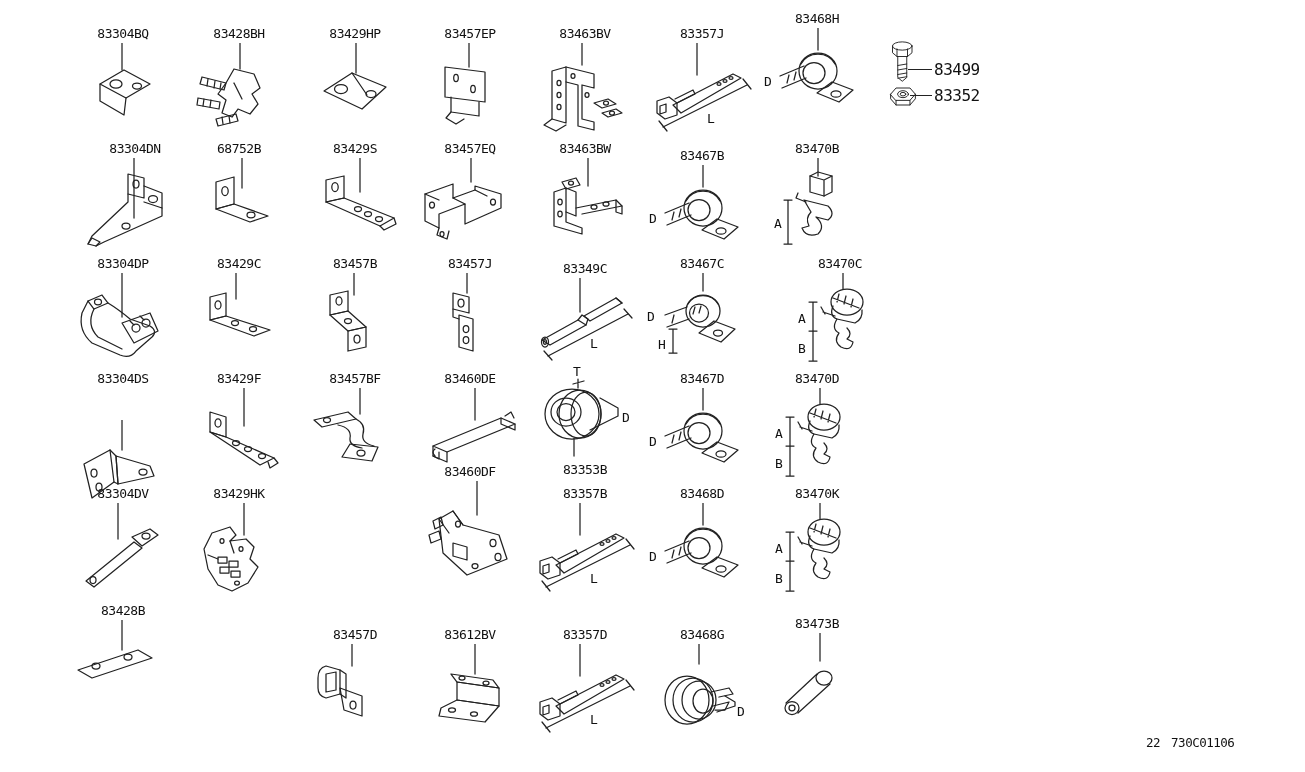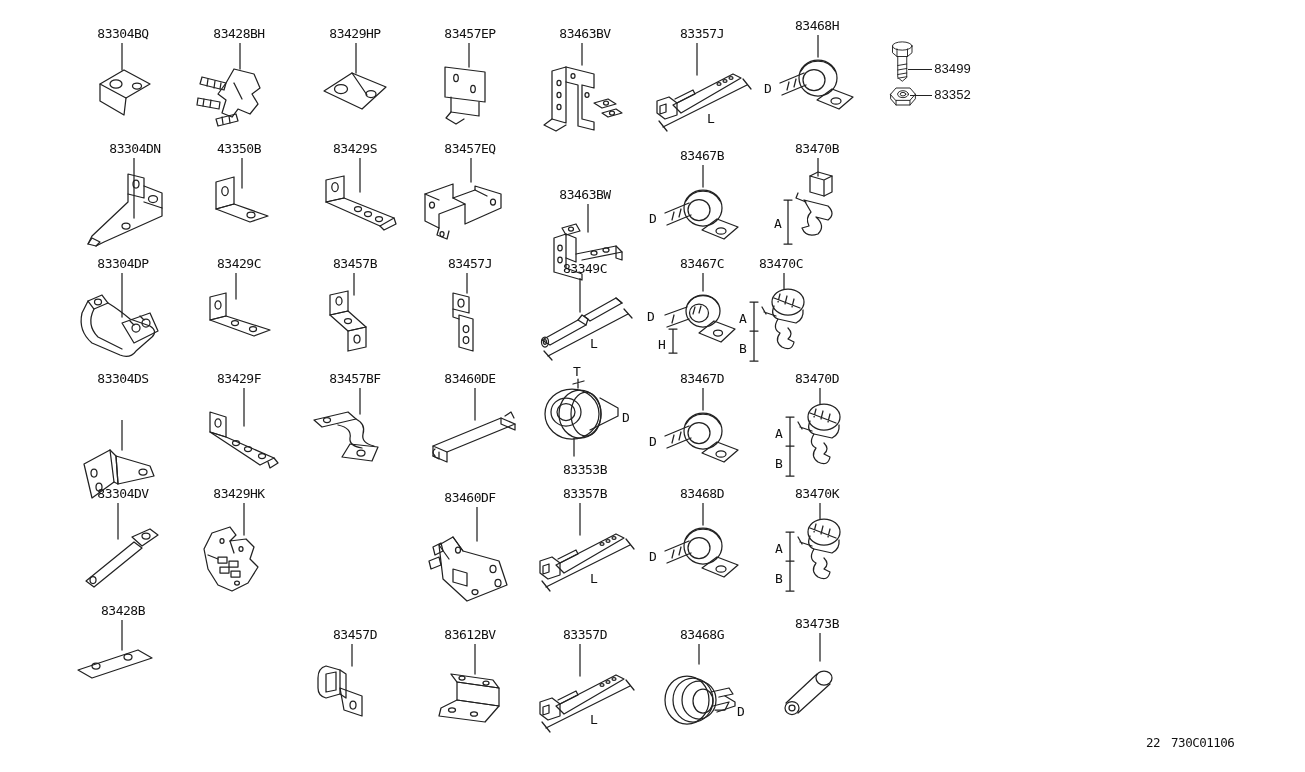--- a/index.html
+++ b/index.html
@@ -7,21 +7,21 @@
           font-family:"DejaVu Sans Mono", monospace;color:#111;}
   .cell{position:absolute;width:130px;display:flex;flex-direction:column;align-items:center;}
   .plabel{font-size:13px;letter-spacing:-0.5px;line-height:16px;height:16px;white-space:nowrap;
           color:#111;cursor:pointer;}
   .part-art{margin-top:1px;}
   .part-art svg *{stroke:#222;fill:none;stroke-width:1.25;stroke-linejoin:round;stroke-linecap:round;}
   .part-art svg text{fill:#111;stroke:none;font-family:"DejaVu Sans Mono",monospace;font-size:13px;}
   .fastener-svg{position:absolute;}
   .fastener-svg *{stroke:#222;fill:none;stroke-width:1.25;stroke-linejoin:round;stroke-linecap:round;}
   .h-leader{position:absolute;height:1.3px;background:#222;}
-  .fastener-label{position:absolute;font-size:13px;letter-spacing:-0.5px;line-height:16px;cursor:pointer;font-family:Liberation Mono, monospace;}
+  .fastener-label{position:absolute;font-size:16px;letter-spacing:-0.5px;line-height:16px;cursor:pointer;}
   .footer{position:absolute;left:1146px;top:735px;font-size:12.5px;letter-spacing:-0.5px;
           white-space:pre;word-spacing:4px;color:#111;}
 </style>
 </head>
 <body>
 
 <div id="canvas">
   <div class="footer">22 730C01106</div>
 <div class="cell" style="left: 58px; top: 26px;">
       <div class="plabel">83304BQ</div>
@@ -95,21 +95,21 @@
           <path d="M38,56 L56,47 L58,51 L40,60"></path>
           <path d="M36,62 L96,31 L104,35 L44,70 Z"></path>
           <ellipse cx="82" cy="41" rx="2" ry="1.4"></ellipse>
           <ellipse cx="88" cy="38" rx="2" ry="1.4"></ellipse>
           <ellipse cx="94" cy="35" rx="2" ry="1.4"></ellipse>
           <path d="M26,84 L110,42"></path>
           <path d="M22,78 L30,88 M106,36 L114,46"></path>
           <text x="74" y="80" text-anchor="middle">L</text>
         </svg></div>
     </div>
-    <div class="cell" style="left: 752px; top: 18px;">
+    <div class="cell" style="left: 752px; top: 11px;">
       <div class="plabel">83468H</div>
       <div class="part-art"><svg viewBox="0 0 130 105" width="130" height="105" aria-hidden="true">
           <path d="M66,0 V22"></path>
           <ellipse cx="66" cy="43" rx="19" ry="18"></ellipse>
           <path d="M49,36 A19,18 0 0 1 83,36"></path>
           <ellipse cx="62" cy="45" rx="11" ry="10.5"></ellipse>
           <path d="M80,54 L101,62 L87,74 L65,65 Z"></path>
           <ellipse cx="84" cy="66" rx="5" ry="3.2"></ellipse>
           <path d="M52,38 L28,48 M54,50 L30,60"></path>
           <path d="M37,47 L35,55 M44,44 L42,52"></path>
@@ -123,21 +123,21 @@
           <path d="M58,16 L74,20 L74,40 L58,36 Z"></path>
           <ellipse cx="66" cy="26" rx="3" ry="4"></ellipse>
           <path d="M74,28 L92,35 L92,50 L74,44"></path>
           <ellipse cx="83" cy="41" rx="4.5" ry="3.5"></ellipse>
           <path d="M58,36 L58,44 L22,78 L18,86 L26,88 L34,84 L92,58 L92,50"></path>
           <path d="M18,86 L22,80 L30,84 L26,88"></path>
           <ellipse cx="56" cy="68" rx="4" ry="3"></ellipse>
         </svg></div>
     </div>
     <div class="cell" style="left: 174px; top: 141px;">
-      <div class="plabel">43350B</div>
+      <div class="plabel">68752B</div>
       <div class="part-art"><svg viewBox="0 0 130 105" width="130" height="105" aria-hidden="true">
           <path d="M68,0 V30"></path>
           <path d="M42,24 L60,19 L60,46 L42,51 Z"></path>
           <ellipse cx="51" cy="33" rx="3.2" ry="4.5"></ellipse>
           <path d="M42,51 L60,46 L94,58 L76,64 Z"></path>
           <ellipse cx="77" cy="57" rx="4" ry="2.8"></ellipse>
         </svg></div>
     </div>
     <div class="cell" style="left: 290px; top: 141px;">
       <div class="plabel">83429S</div>
@@ -157,21 +157,21 @@
       <div class="part-art"><svg viewBox="0 0 130 105" width="130" height="105" aria-hidden="true">
           <path d="M66,0 V24"></path>
           <path d="M20,36 L48,26 L48,40 L70,32 L70,28 L96,36 L96,50 L60,66 L60,46 L34,56 L34,70 L20,63 Z"></path>
           <path d="M20,36 L34,42 M48,40 L60,46 M70,32 L82,38"></path>
           <ellipse cx="27" cy="47" rx="2.5" ry="3"></ellipse>
           <ellipse cx="88" cy="44" rx="2.5" ry="3"></ellipse>
           <path d="M34,70 L32,77 L42,81 L44,73"></path>
           <ellipse cx="37" cy="76" rx="2" ry="2.5"></ellipse>
         </svg></div>
     </div>
-    <div class="cell" style="left: 520px; top: 141px; margin-top: 46px;">
+    <div class="cell" style="left: 520px; top: 141px;">
       <div class="plabel">83463BW</div>
       <div class="part-art"><svg viewBox="0 0 130 105" width="130" height="105" aria-hidden="true">
           <path d="M68,0 V28"></path>
           <path d="M42,24 L56,20 L60,27 L46,31 Z"></path>
           <ellipse cx="51" cy="25" rx="2.5" ry="2"></ellipse>
           <path d="M34,34 L46,30 L46,64 L62,70 L62,76 L34,68 Z"></path>
           <ellipse cx="40" cy="44" rx="2.2" ry="2.8"></ellipse>
           <ellipse cx="40" cy="56" rx="2.2" ry="2.8"></ellipse>
           <path d="M46,30 L56,34 L56,58 L46,54"></path>
           <path d="M56,50 L96,42 L102,48 L62,56"></path>
@@ -280,21 +280,21 @@
           <path d="M58,34 L56,41 M64,33 L62,40"></path>
           <path d="M77,48 L98,56 L84,69 L62,60 Z"></path>
           <ellipse cx="81" cy="60" rx="4.5" ry="3"></ellipse>
           <path d="M50,34 L28,42 M52,46 L30,54"></path>
           <path d="M37,42 L35,50"></path>
           <path d="M36,56 V80 M32,56 H40 M32,80 H40"></path>
           <text x="14" y="48" text-anchor="middle">D</text>
           <text x="25" y="76" text-anchor="middle">H</text>
         </svg></div>
     </div>
-    <div class="cell" style="left: 716px; top: 256px;">
+    <div class="cell" style="left: 775px; top: 256px;">
       <div class="plabel">83470C</div>
       <div class="part-art"><svg viewBox="0 0 130 105" width="130" height="105" aria-hidden="true">
           <path d="M68,0 V16"></path>
           <ellipse cx="72" cy="29" rx="16" ry="13"></ellipse>
           <path d="M58,25 L84,35 M64,21 L62,29 M71,23 L69,31 M78,26 L76,34"></path>
           <path d="M58,33 Q54,43 62,46 L80,50 Q88,46 87,37"></path>
           <path d="M62,46 Q56,56 64,60 Q58,68 66,74 Q76,79 78,69 L72,66 Q78,61 72,55"></path>
           <path d="M48,39 L60,43 M46,34 L50,41"></path>
           <path d="M38,29 V88 M34,29 H42 M34,58 H42 M34,88 H42"></path>
           <text x="27" y="50" text-anchor="middle">A</text>
@@ -407,21 +407,21 @@
       <div class="part-art"><svg viewBox="0 0 130 105" width="130" height="105" aria-hidden="true">
           <path d="M70,0 V32"></path>
           <path d="M38,30 L56,24 L62,32 L56,38 L72,36 L80,44 L76,56 L84,64 L74,80 L58,88 L44,82 L34,66 L30,46 Z"></path>
           <path d="M44,54 h9 v6 h-9 Z M55,58 h9 v6 h-9 Z M46,64 h9 v6 h-9 Z M57,68 h9 v6 h-9 Z"></path>
           <ellipse cx="48" cy="38" rx="2" ry="2.4"></ellipse>
           <ellipse cx="67" cy="46" rx="2" ry="2.4"></ellipse>
           <ellipse cx="63" cy="80" rx="2.4" ry="2"></ellipse>
           <path d="M56,38 L60,50 M34,52 L44,56"></path>
         </svg></div>
     </div>
-    <div class="cell" style="left: 405px; top: 490px; text-align: center;">
+    <div class="cell" style="left: 405px; top: 464px; text-align: center;">
       <div class="plabel">83460DF</div>
       <div class="part-art"><svg viewBox="0 0 130 105" width="130" height="105" aria-hidden="true">
           <path d="M72,0 V34"></path>
           <path d="M34,38 L48,30 L58,44 L94,54 L102,78 L62,94 L38,72 Z"></path>
           <path d="M48,62 L62,66 L62,79 L48,75 Z"></path>
           <ellipse cx="88" cy="62" rx="3" ry="3.6"></ellipse>
           <ellipse cx="93" cy="76" rx="3" ry="3.6"></ellipse>
           <ellipse cx="53" cy="43" rx="2.5" ry="3"></ellipse>
           <ellipse cx="70" cy="85" rx="3" ry="2.5"></ellipse>
           <path d="M48,30 L58,44 M34,38 L44,52"></path>

